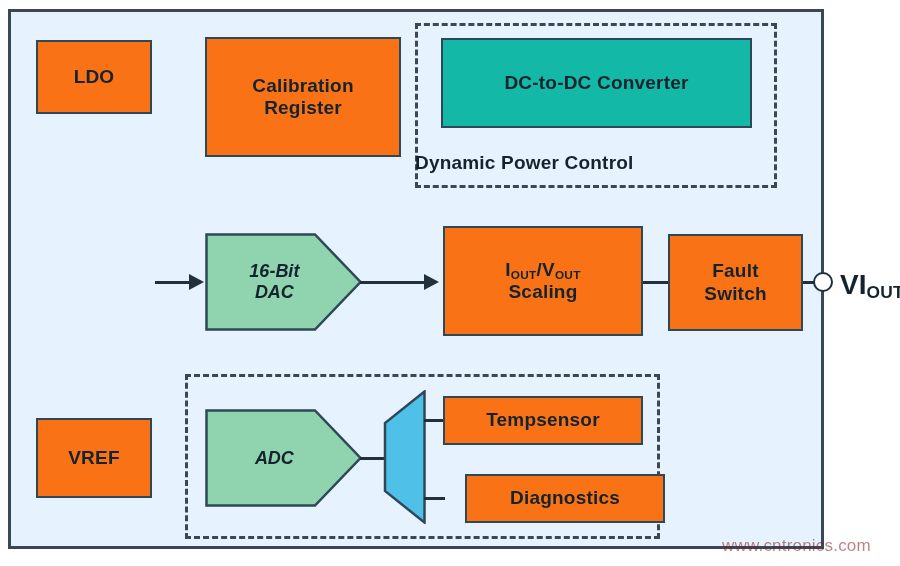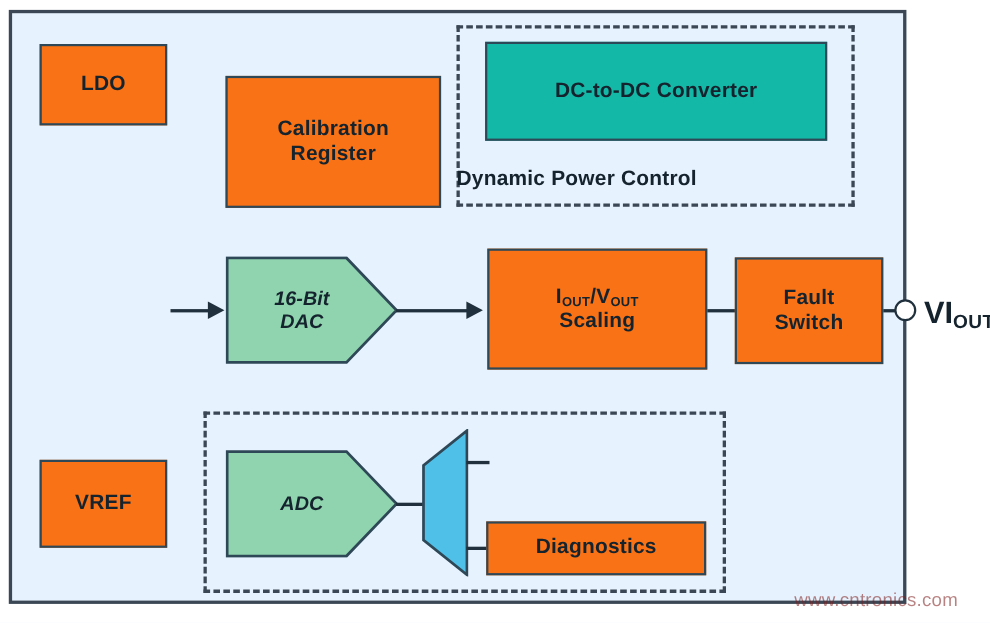--- a/index.html
+++ b/index.html
@@ -142,21 +142,21 @@
 <body>
 
 <div id="canvas">
 
   <div class="chip-frame"></div>
 
   <div class="block" style="left:36px; top:40px; width:116px; height:74px;">
     <span class="two-line">LDO</span>
   </div>
 
-  <div class="block" style="left:205px; top:37px; width:196px; height:120px;margin-top:32px;">
+  <div class="block" style="left:205px; top:37px; width:196px; height:120px;">
     <span class="two-line">Calibration
 Register</span>
   </div>
 
   <div class="dashed-group" style="left:415px; top:23px; width:362px; height:165px;"></div>
   <div class="block bright" style="left:441px; top:38px; width:311px; height:90px;">
     <span>DC-to-DC Converter</span>
   </div>
   <div class="group-caption" style="left:415px; top:152px; width:362px;">Dynamic Power Control</div>
 
@@ -217,20 +217,23 @@
 
   <div class="mux-wrap" style="left:382px; top:390px; width:44px; height:134px;">
     <svg width="44" height="134" viewBox="0 0 44 134">
       <polygon points="42.5,1.5 42.5,132.5 3,101 3,33" fill="#4fc1e9" stroke="#2f4858" stroke-width="2.5"></polygon>
     </svg>
   </div>
 
   <div class="wire h" style="left:424px; top:419px; width:21px;"></div>
   <div class="wire h" style="left:424px; top:497px; width:21px;"></div>
 
-
-  <div class="block" style="left:442px; top:474px; width:200px; height:49px;">
+  <div class="block" style="left:443px; top:396px; width:200px; height:49px;">
+    <span>Tempsensor</span>
+  </div>
+
+  <div class="block" style="left:465px; top:474px; width:200px; height:49px;">
     <span>Diagnostics</span>
   </div>
 
   <div class="watermark" style="left:722px; top:536px;">www.cntronics.com</div>
 
 </div>
 
 </body></html>

